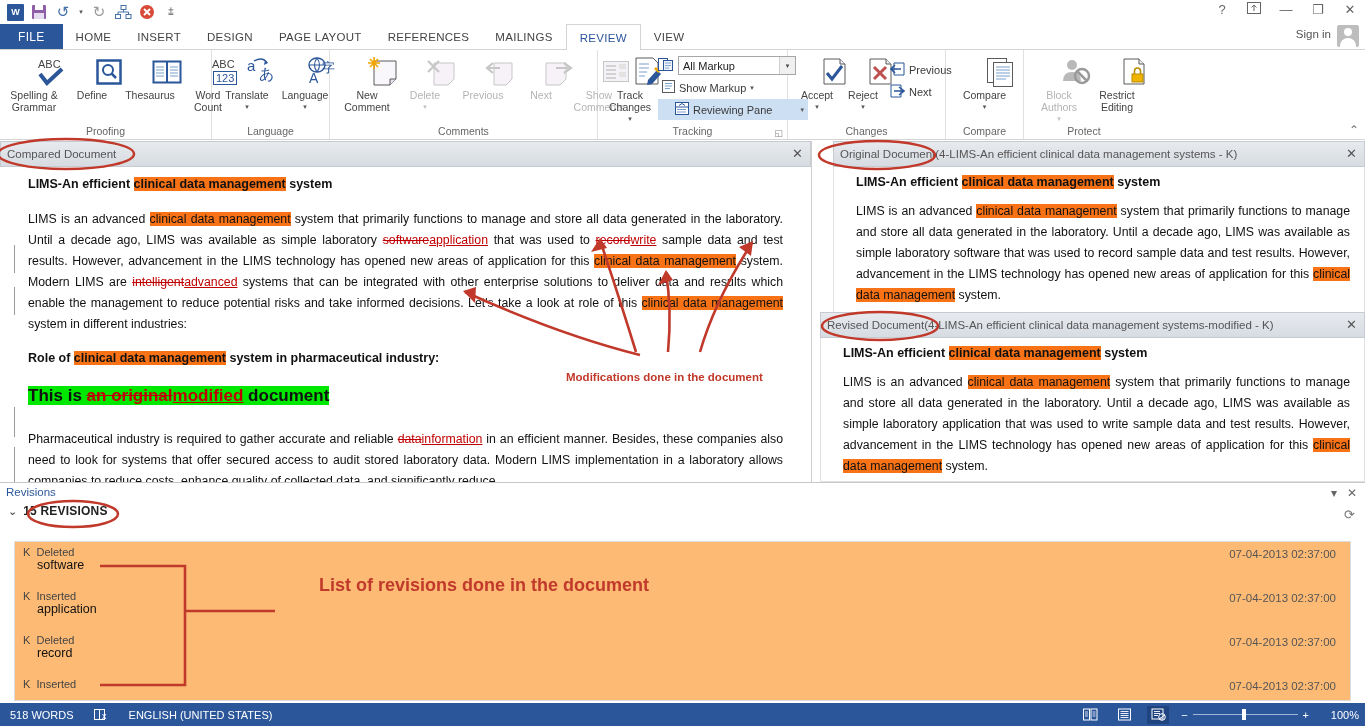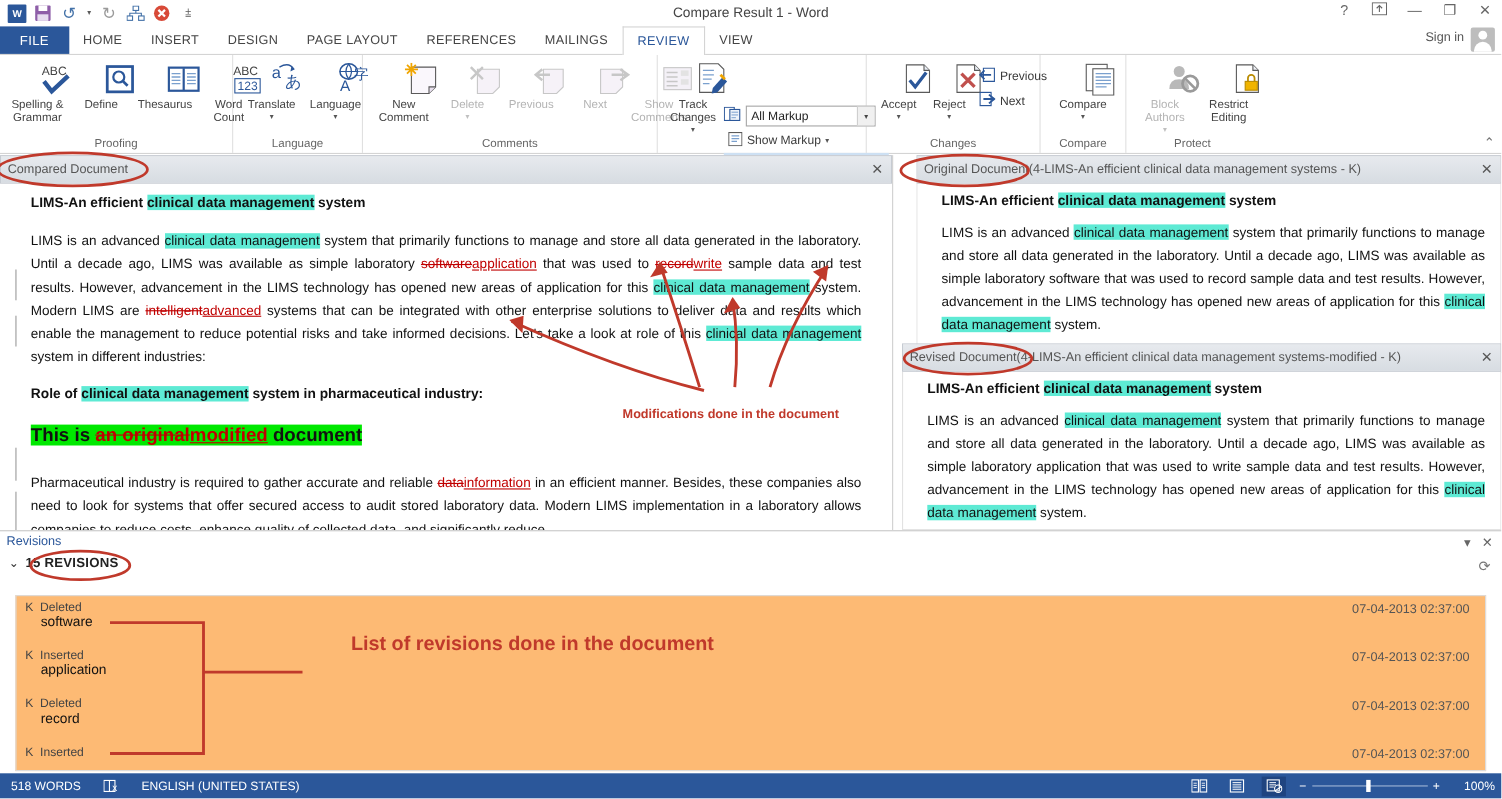--- a/index.html
+++ b/index.html
@@ -107,21 +107,21 @@
   }
   #left-body { padding: 10px 28px 0 28px; position: relative; }
 
   #right-col { position: absolute; left: 813px; top: 0; right: 0; bottom: 0; }
   #orig-pane { position: absolute; left: 20px; right: 0; top: 0; height: 198px; overflow: hidden; }
   #rev-pane  { position: absolute; left: 7px; right: 0; top: 171px; bottom: 0; overflow: hidden; }
   .rp-body { padding: 8px 14px 0 22px; background:#fff; border:1px solid #e2e2e2; border-top:none; height: calc(100% - 26px); }
 
   .doc-h { font-size: 12.5px; font-weight: bold; color: #111; margin-bottom: 12px; }
   .doc-p { font-size: 12.3px; color: #111; line-height: 21px; text-align: justify; }
-  .hl { background: #5eead4; }
+  .hl { background: #f97316; }
   .hlg { background: #00e800; }
   .del { color: #c00000; text-decoration: line-through; }
   .ins { color: #c00000; text-decoration: underline; }
 
   .changebar { position:absolute; left: 14px; width: 1px; background: #9a9a9a; }
 
   .doc-h-left { font-size: 12.5px; font-weight: bold; color:#111; }
 
   
   .ann {
@@ -191,21 +191,20 @@
       </svg>
     </div>
     <div class="qat-btn">
       <svg width="16" height="16" viewBox="0 0 16 16">
         <circle cx="8" cy="8" r="7" fill="#d84a38"></circle>
         <path d="M5 5 L11 11 M11 5 L5 11" stroke="#fff" stroke-width="2"></path>
       </svg>
     </div>
     <div class="qat-btn" style="font-size:10px;">⩲</div>
   </div>
-  <div id="title-text">Compare Result 1 - Word</div>
   <div id="win-ctl">
     <span>?</span>
     <span>
       <svg width="14" height="12" viewBox="0 0 14 12">
           <rect x="0.5" y="0.5" width="13" height="11" fill="none" stroke="#666"></rect>
           <path d="M7 9 V3 M4.5 5.5 L7 3 L9.5 5.5" stroke="#666" fill="none"></path>
         </svg>
     </span>
     <span>—</span>
     <span>❐</span>
@@ -372,21 +371,21 @@
             <path d="M8 8 H18 M8 12 H18 M8 16 H16 M8 20 H14" stroke="#7aa0ce" stroke-width="1.2"></path>
             <path d="M17 24 L26 14 L30 18 L21 28 L16 29 Z" fill="#2b579a"></path>
             <path d="M24 12 L28 16" stroke="#f0a500" stroke-width="2.5"></path>
           </svg>
         </div>
         <div style="white-space:pre-line;">Track
 Changes</div>
         <div class="caret">▾</div>
       </div>
       <div class="smallcol">
-        <div class="smallbtn" style="padding:0;margin-top:40px;">
+        <div class="smallbtn" style="padding:0;">
           <span>
             <svg width="16" height="14" viewBox="0 0 16 14">
                 <rect x="0.5" y="0.5" width="9" height="12" fill="#fff" stroke="#2b579a"></rect>
                 <rect x="5.5" y="2.5" width="9" height="10" fill="#eef3fa" stroke="#2b579a"></rect>
                 <path d="M7 5 H13 M7 7.5 H13 M7 10 H11" stroke="#7aa0ce" stroke-width="0.9"></path>
               </svg>
           </span>
           <span style="display:inline-flex;align-items:center;border:1px solid #a6a6a6;height:19px;width:118px;background:#fff;">
             <span style="flex:1;padding-left:4px;font-size:11px;color:#222;">All Markup</span>
             <span style="width:16px;text-align:center;border-left:1px solid #cfcfcf;font-size:7px;color:#444;background:#f0f0f0;height:100%;display:flex;align-items:center;justify-content:center;">▾</span>

